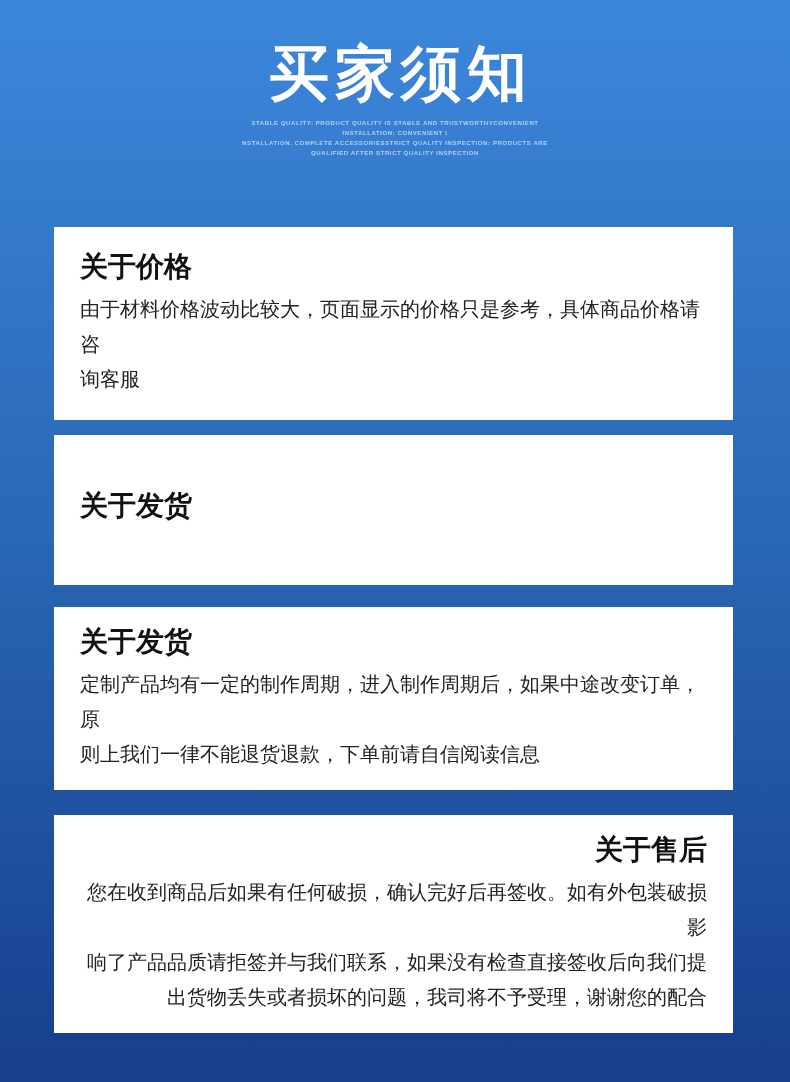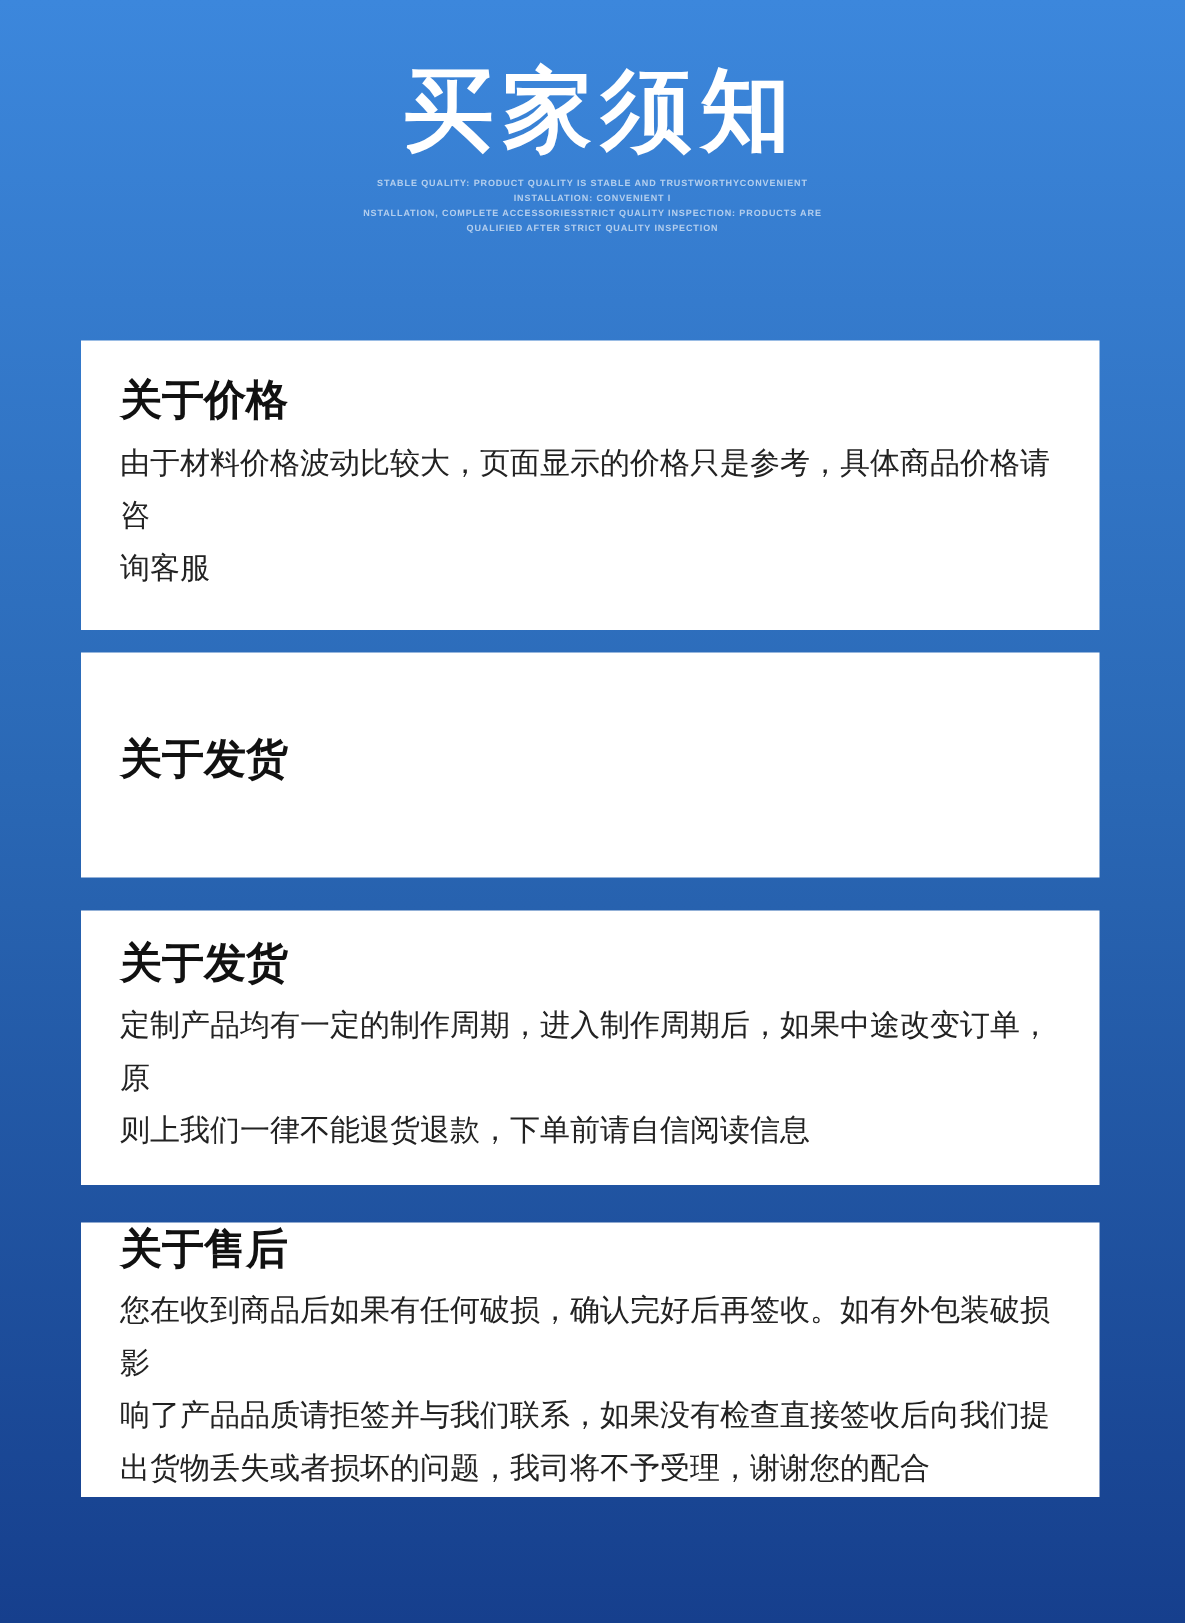--- a/index.html
+++ b/index.html
@@ -64,21 +64,21 @@
     box-sizing: border-box;
     padding: 0 26px;
     display: flex;
     flex-direction: column;
     justify-content: center;
     overflow: hidden;
   }
   .card-1 { height: 193px; margin-bottom: 15px; }
   .card-2 { height: 150px; margin-bottom: 22px; }
   .card-3 { height: 183px; margin-bottom: 25px; }
-  .card-4 { height: 183px; }
+  .card-4 { height: 218px; text-align: right; }
   .card-title {
     margin: 0 0 8px 0;
     font-size: 28px;
     font-weight: bold;
     color: #111111;
     line-height: 1.2;
   }
   .card-body {
     margin: 0;
     font-size: 20px;

